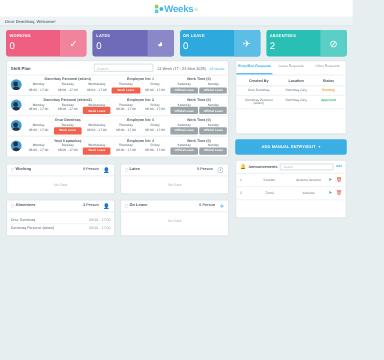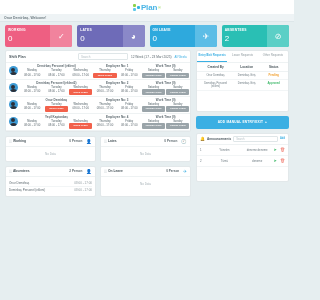--- a/index.html
+++ b/index.html
@@ -215,21 +215,21 @@
 
 <div class="app">
 
   <div class="topbar">
     <div class="logo">
       <span class="logo-mark">
         <i class="a"></i>
           <i class="b"></i>
           <i class="c"></i>
       </span>
-      <span class="logo-text">Plan</span>
+      <span class="logo-text">Weeks</span>
       <span class="logo-sup">®</span>
     </div>
   </div>
 
   <div class="greet">
     <span>Onur Demirbaş, Welcome!</span>
   </div>
 
   <div class="stats">
     <div class="stat working">

